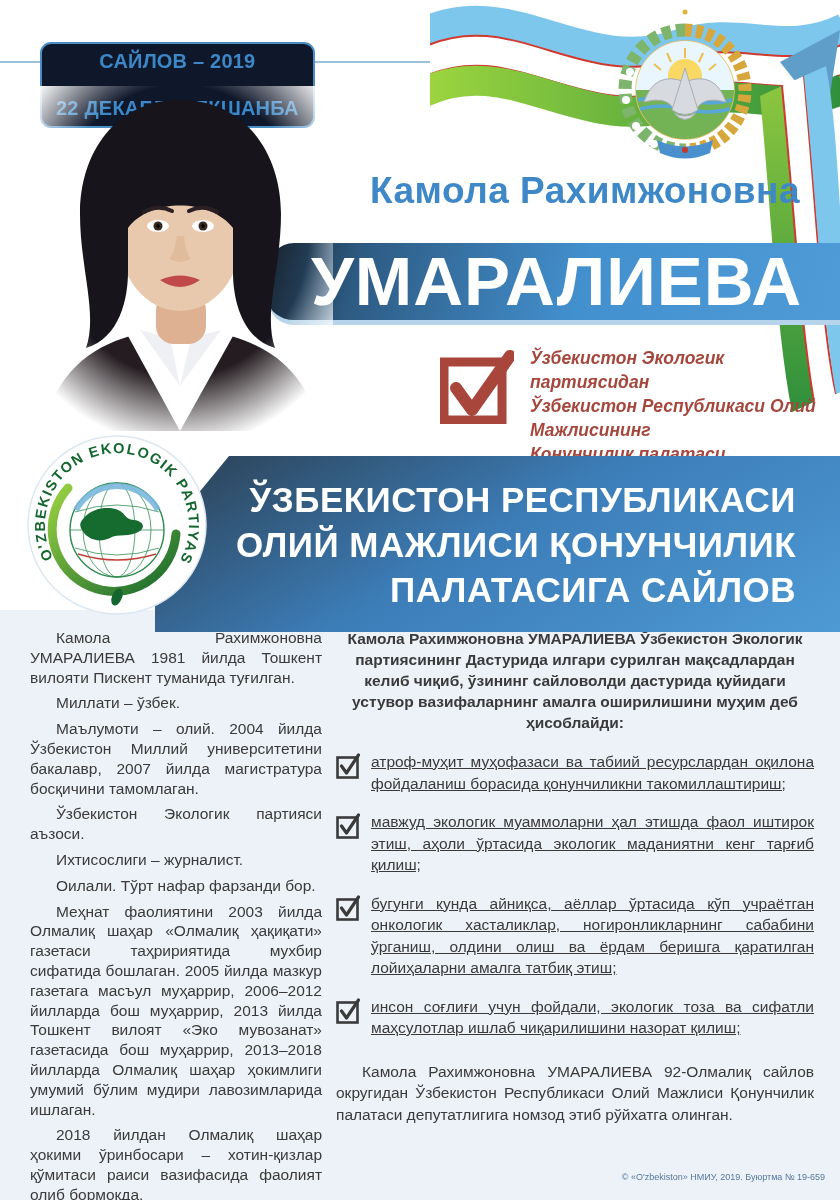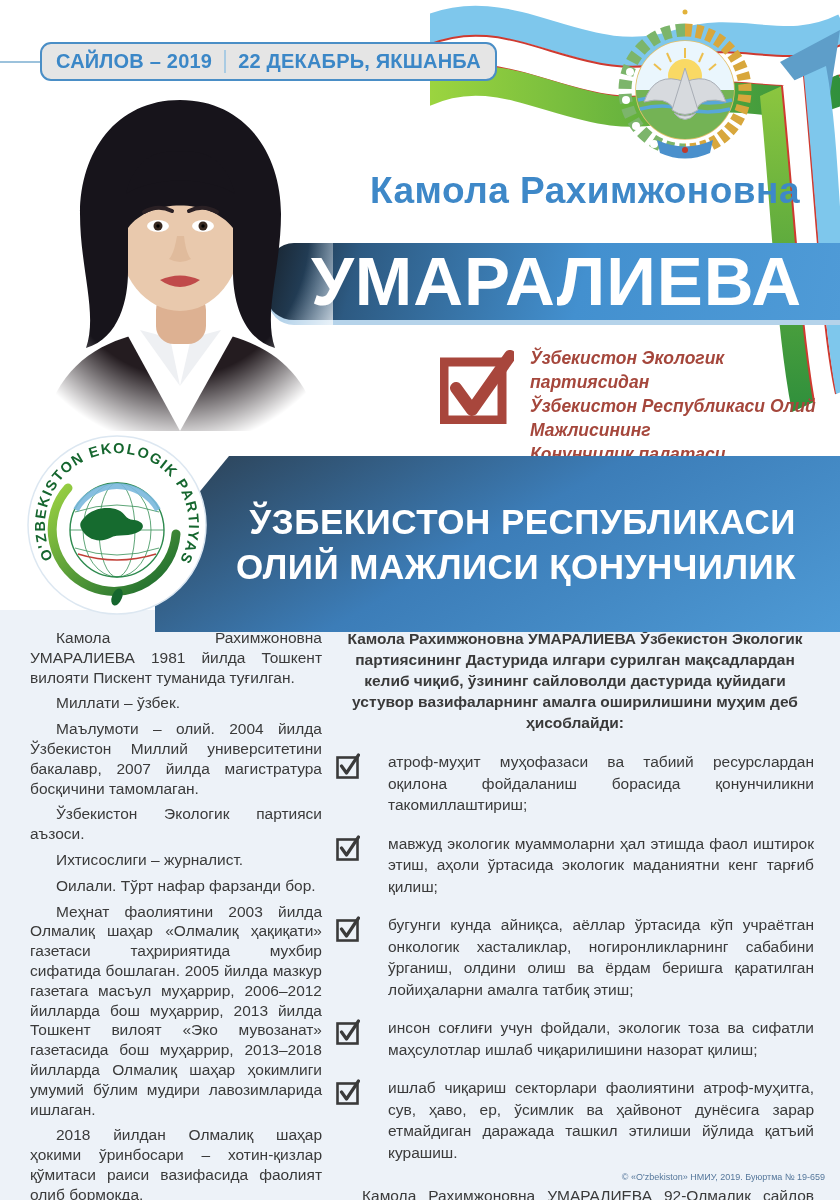--- a/index.html
+++ b/index.html
@@ -4,23 +4,23 @@
 <style>
   html,body{margin:0;padding:0;background:#888;}
   #poster{
     position:relative;width:840px;height:1200px;margin:0 auto;
     background:#ffffff;overflow:hidden;
     font-family:"Liberation Sans",sans-serif;color:#3a3a3a;
   }
   
   .top-rule{position:absolute;left:0;top:61px;width:600px;height:2px;background:#9cc2dc;z-index:0;}
   .badge{
-    position:absolute;left:40px;top:42px;z-index:2;background:#e5e5e5;
+    position:absolute;left:40px;top:42px;z-index:2;background:#0f172a;
     border:2.5px solid #4a8ec6;border-radius:11px;display:flex;align-items:center;
-    padding:6px 14px;gap:12px;
+    padding:6px 14px;gap:12px;flex-direction:column;
   }
   .badge span{font-weight:bold;font-size:20px;color:#3b87c7;letter-spacing:.2px;white-space:nowrap;}
   .badge .divider{width:2px;align-self:stretch;background:#a9cbe3;}
   
   .ribbon{position:absolute;right:0;top:0;width:410px;height:440px;z-index:1;}
   
   .portrait{position:absolute;left:28px;top:86px;width:305px;height:345px;z-index:3;}
   
   .name-line1{
     position:absolute;right:40px;top:170px;z-index:2;
@@ -49,21 +49,21 @@
   .election-banner div{color:#fff;font-weight:bold;font-size:35px;line-height:45px;letter-spacing:.5px;}
   
   .party-logo{position:absolute;left:26px;top:434px;width:182px;height:182px;z-index:3;}
   
   .body-bg{position:absolute;left:0;top:610px;right:0;bottom:0;background:#edf2f8;z-index:0;}
   .bio{position:absolute;left:30px;top:628px;width:292px;z-index:1;
        font-size:15.5px;line-height:19.8px;text-align:justify;}
   .bio p{margin:0 0 6px 0;text-indent:26px;}
   .platform{position:absolute;left:336px;top:624px;width:478px;z-index:1;font-size:15.5px;}
   .platform .intro{font-weight:bold;text-align:center;line-height:21px;margin:4px 0 18px 0;}
-  .platform .item{display:flex;gap:28px;margin-bottom:17px;}
+  .platform .item{display:flex;gap:11px;margin-bottom:17px;text-decoration:underline;}
   .platform .item svg{flex:0 0 auto;margin-top:2px;}
   .platform .item p{margin:0;text-align:justify;line-height:21.5px;}
   .platform .outro{margin:22px 0 0 0;text-indent:26px;text-align:justify;line-height:21.5px;}
   .imprint{position:absolute;right:15px;bottom:18px;font-size:9px;color:#55779b;z-index:1;}
 </style>
 </head>
 <body>
 
 <div id="poster">
 
@@ -189,20 +189,21 @@
       <div>Ўзбекистон Экологик партиясидан</div>
       <div>Ўзбекистон Республикаси Олий Мажлисининг</div>
       <div>Қонунчилик палатаси депутатлигига</div>
       <div>номзод этиб кўрсатилган.</div>
     </div>
   </div>
 
   <div class="election-banner">
     <div>ЎЗБЕКИСТОН РЕСПУБЛИКАСИ</div>
     <div>ОЛИЙ МАЖЛИСИ ҚОНУНЧИЛИК</div>
+    <div>ПАЛАТАСИГА САЙЛОВ</div>
   </div>
 
   <svg class="party-logo" viewBox="0 0 182 182">
     <defs>
       <linearGradient id="lg" x1="0" y1="0" x2="1" y2="1">
         <stop offset="0" stop-color="#9ad142"></stop>
           <stop offset="1" stop-color="#15662e"></stop>
       </linearGradient>
       <path id="ringpath" d="M 28 126 A 72 72 0 1 1 154 126" fill="none"></path>
     </defs>
@@ -262,26 +263,19 @@
       </svg>
       <p>бугунги кунда айниқса, аёллар ўртасида кўп учраётган онкологик хасталиклар, ногиронликларнинг сабабини ўрганиш, олдини олиш ва ёрдам беришга қаратилган лойиҳаларни амалга татбиқ этиш;</p>
     </div>
     <div class="item">
       <svg width="24" height="26" viewBox="0 0 24 26">
         <rect x="1.5" y="4.5" width="20" height="20" fill="none" stroke="#3a3a3a" stroke-width="2.6"></rect>
         <path d="M 5.5 13 L 10.5 20 L 22.5 2" fill="none" stroke="#3a3a3a" stroke-width="3.2" stroke-linecap="round" stroke-linejoin="round"></path>
       </svg>
       <p>инсон соғлиғи учун фойдали, экологик тоза ва сифатли маҳсулотлар ишлаб чиқарилишини назорат қилиш;</p>
     </div>
-    <div class="item">
-      <svg width="24" height="26" viewBox="0 0 24 26">
-        <rect x="1.5" y="4.5" width="20" height="20" fill="none" stroke="#3a3a3a" stroke-width="2.6"></rect>
-        <path d="M 5.5 13 L 10.5 20 L 22.5 2" fill="none" stroke="#3a3a3a" stroke-width="3.2" stroke-linecap="round" stroke-linejoin="round"></path>
-      </svg>
-      <p>ишлаб чиқариш секторлари фаолиятини атроф-муҳитга, сув, ҳаво, ер, ўсимлик ва ҳайвонот дунёсига зарар етмайдиган даражада ташкил этилиши йўлида қатъий курашиш.</p>
-    </div>
 
     <p class="outro">Камола Рахимжоновна УМАРАЛИЕВА 92-Олмалиқ сайлов округидан Ўзбекистон Республикаси Олий Мажлиси Қонунчилик палатаси депутатлигига номзод этиб рўйхатга олинган.</p>
   </div>
 
   <div class="imprint">© «O'zbekiston» НМИУ, 2019. Буюртма № 19-659</div>
 
 </div>
 
 </body></html>

